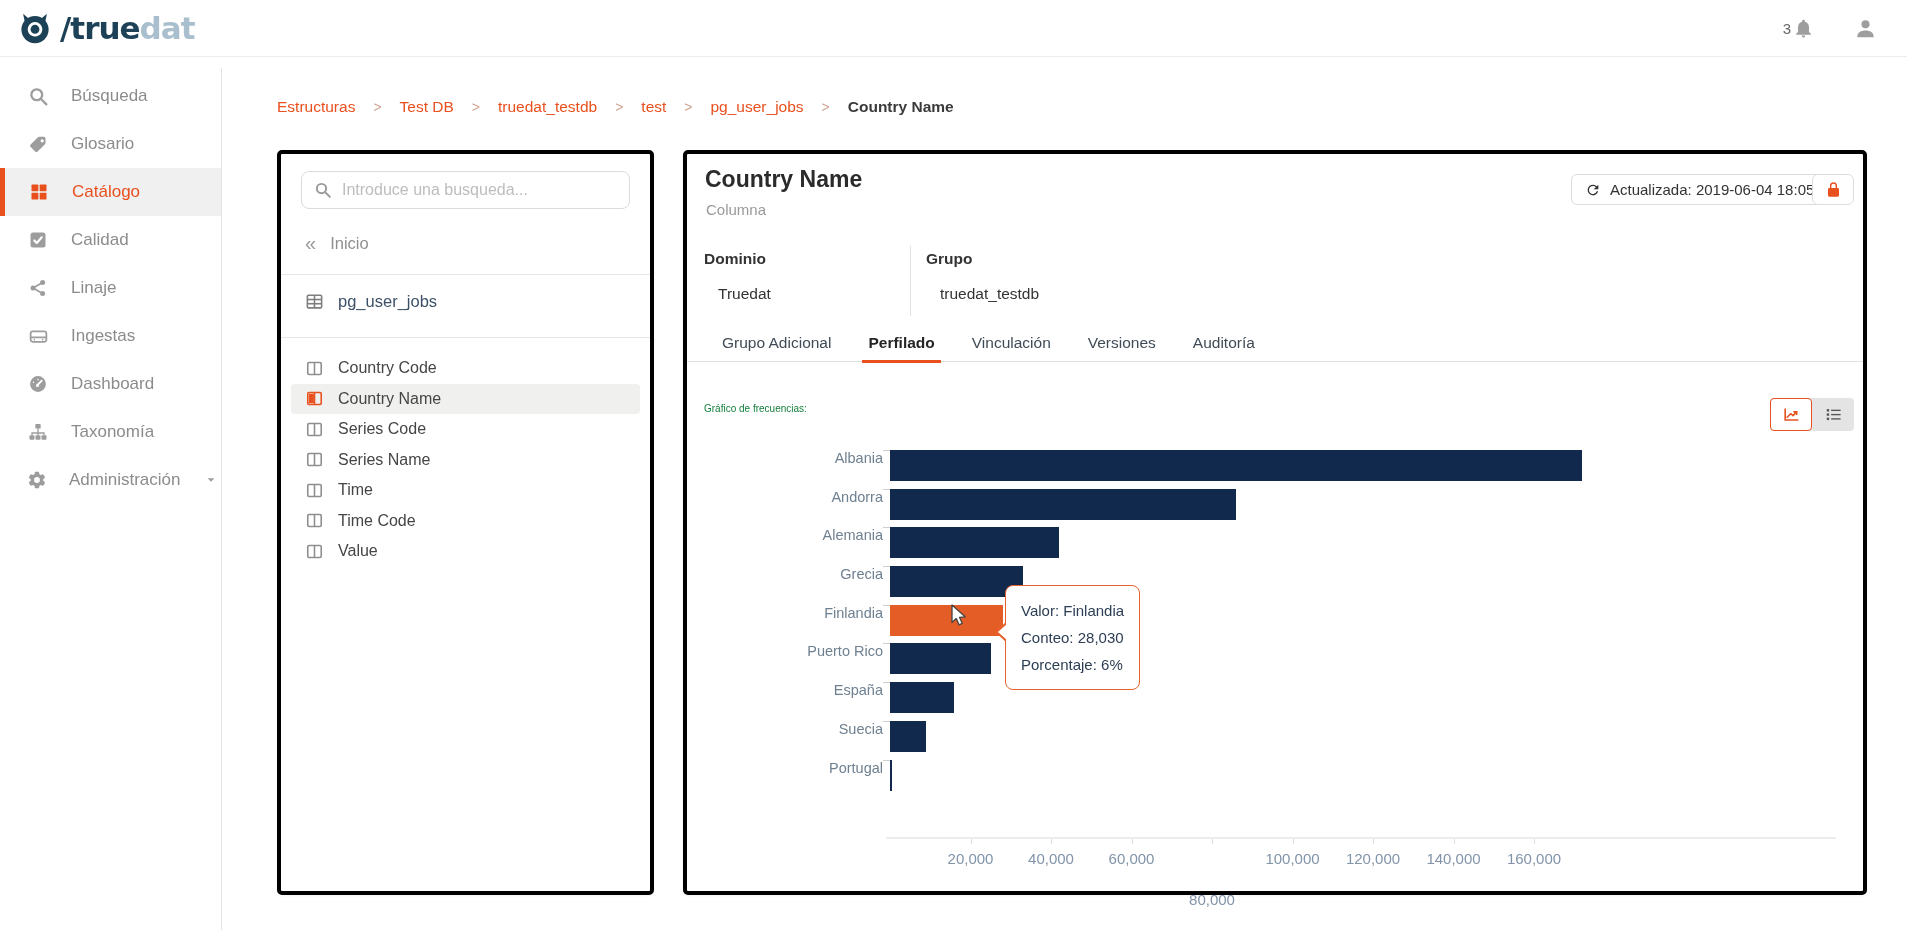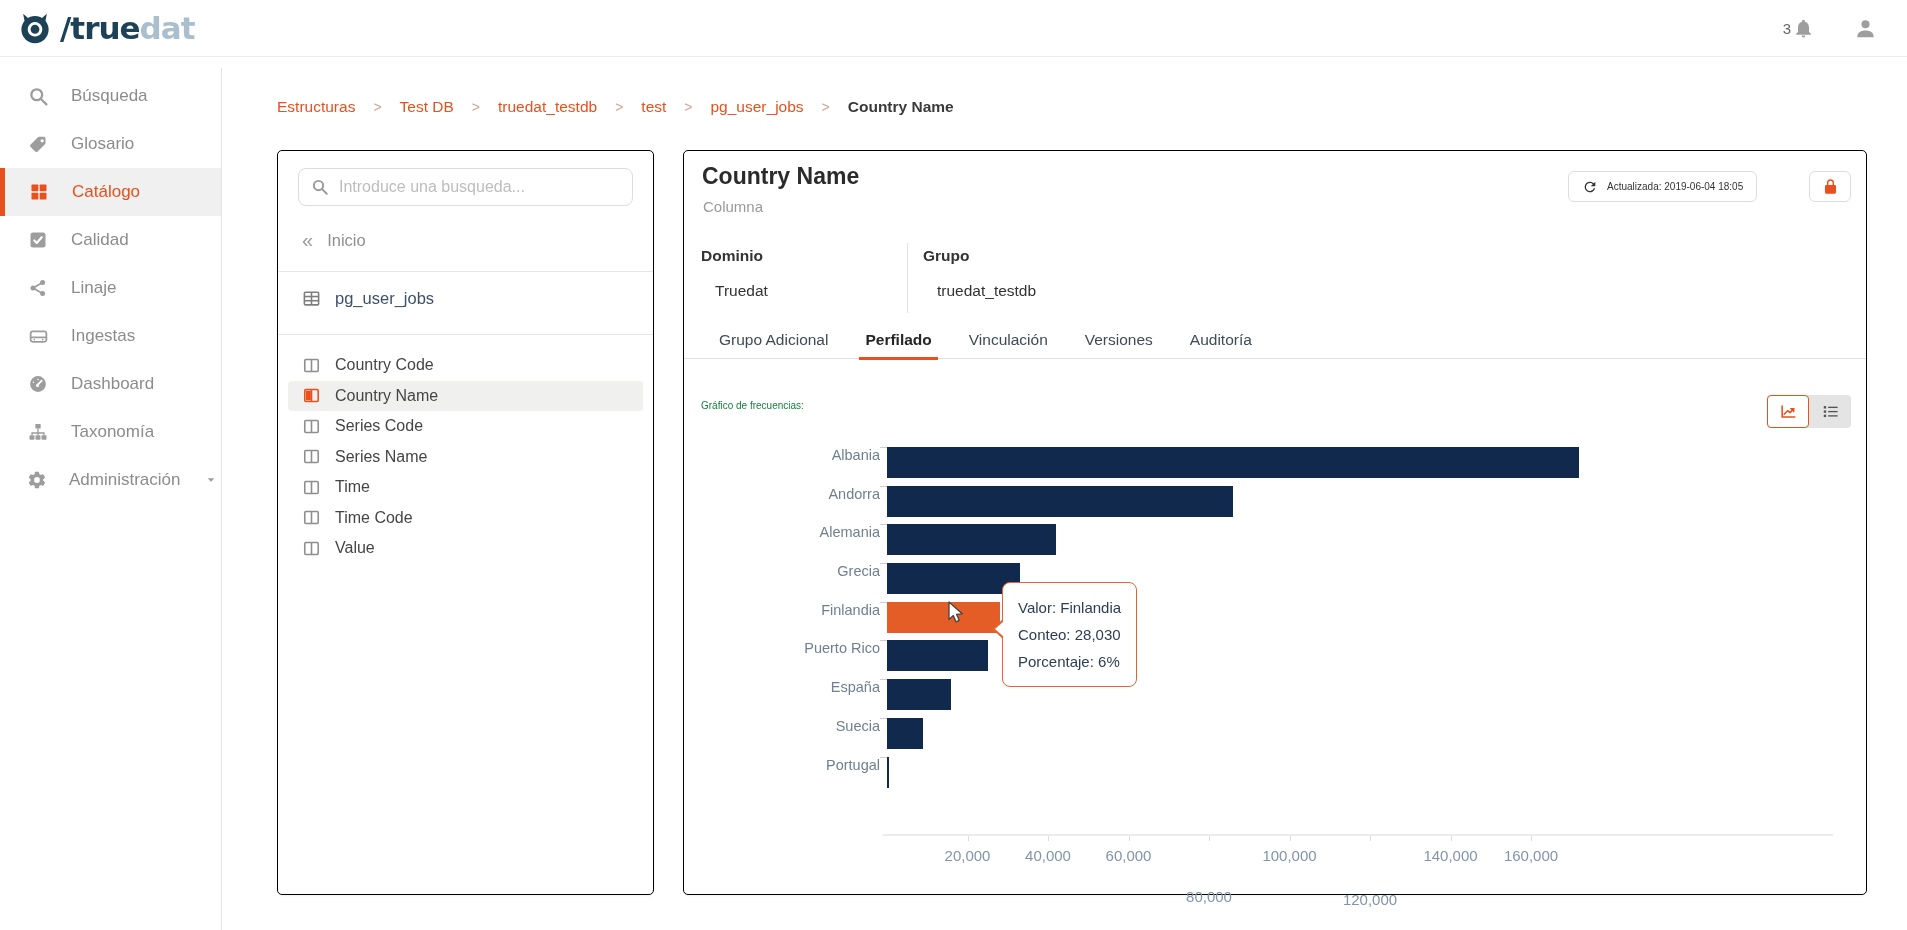--- a/index.html
+++ b/index.html
@@ -30,21 +30,21 @@
   .nav-item.active::before { content:""; position:absolute; left:0; top:0; bottom:0; width:5px; background:#e8501e; }
   .nav-caret { margin-left:auto; color:#8c8c8c; }
 
   
   .content { position:absolute; left:243px; top:57px; right:0; bottom:0; background:#fff; }
   .breadcrumb { position:absolute; left:34px; top:41px; font-size:15.5px; display:flex; gap:18px; align-items:center; }
   .crumb { color:#e8501e; cursor:pointer; }
   .crumb-sep { color:#cfa490; font-size:14px; }
   .crumb-current { color:#3a3a3a; font-weight:bold; }
 
-  .card { position:absolute; background:#fff; border:1px solid #000000; border-radius:5px;
+  .card { position:absolute; background:#fff; border:4px solid #000000; border-radius:5px;
     box-shadow:0 1px 3px rgba(0,0,0,0.05); }
   .card-left { left:34px; top:93px; width:377px; height:745px; }
   .card-main { left:440px; top:93px; width:1184px; height:745px; }
 
   
   .searchbox { position:absolute; left:20px; right:20px; top:17px; height:38px; border:1px solid #dcdcdc;
     border-radius:8px; display:flex; align-items:center; gap:10px; padding:0 12px; }
   .searchbox .icon { color:#9a9a9a; }
   .searchbox input { border:none; outline:none; flex:1; font-size:16px; color:#444;
     font-family:"Liberation Sans", sans-serif; }
@@ -60,21 +60,21 @@
   .col-item { height:30.5px; display:flex; align-items:center; gap:14px; padding-left:14px;
     font-size:16px; color:#454545; cursor:pointer; border-radius:4px; }
   .col-item .icon { color:#8e8e8e; }
   .col-item.selected { background:#f0f0ef; }
   .col-item.selected .icon { color:#e8501e; }
 
   
   .main-title { position:absolute; left:18px; top:12px; font-size:23px; font-weight:bold; color:#2b2b2b; }
   .main-subtitle { position:absolute; left:19px; top:47px; font-size:15px; color:#9a9a9a; }
   .updated-btn { position:absolute; left:884px; top:20px; height:31px; border:1px solid #ddd; border-radius:6px;
-    background:#fff; display:flex; align-items:center; gap:9px; padding:0 13px; font-size:10px; color:#333;
+    background:#fff; display:flex; align-items:center; gap:9px; padding:0 13px; font-size:15px; color:#333;
     cursor:pointer; }
   .updated-btn .icon { color:#333; }
   .lock-btn { position:absolute; left:1125px; top:20px; width:42px; height:31px; border:1px solid #ddd;
     border-radius:6px; background:#fff; display:flex; align-items:center; justify-content:center; cursor:pointer; }
   .lock-btn .icon { color:#e8501e; }
 
   .field-label { position:absolute; font-size:15.5px; font-weight:bold; color:#333; }
   .field-value { position:absolute; font-size:15.5px; color:#333; }
   .field-vdivider { position:absolute; left:223px; top:92px; width:1px; height:70px; background:#e3e3e3; }
 
@@ -472,21 +472,21 @@
         <div class="x-tick-label" style="left: 283.5px;">20,000</div>
         <div class="x-tick" style="left: 364px;"></div>
         <div class="x-tick-label" style="left: 364px;">40,000</div>
         <div class="x-tick" style="left: 444.5px;"></div>
         <div class="x-tick-label" style="left: 444.5px;">60,000</div>
         <div class="x-tick" style="left: 525px;"></div>
         <div class="x-tick-label" style="left: 525px; margin-top: 41px;">80,000</div>
         <div class="x-tick" style="left: 605.5px;"></div>
         <div class="x-tick-label" style="left: 605.5px;">100,000</div>
         <div class="x-tick" style="left: 686px;"></div>
-        <div class="x-tick-label" style="left: 686px; margin-top: 44px;">120,000</div>
+        <div class="x-tick-label" style="left: 686px;">120,000</div>
         <div class="x-tick" style="left: 766.5px;"></div>
         <div class="x-tick-label" style="left: 766.5px;">140,000</div>
         <div class="x-tick" style="left: 847px;"></div>
         <div class="x-tick-label" style="left: 847px;">160,000</div>
       </div>
 
     <div class="chart-tooltip">
       <div class="tt-arrow-border"></div>
       <div class="tt-arrow-fill"></div>
       <div class="tt-line">Valor: Finlandia</div>

